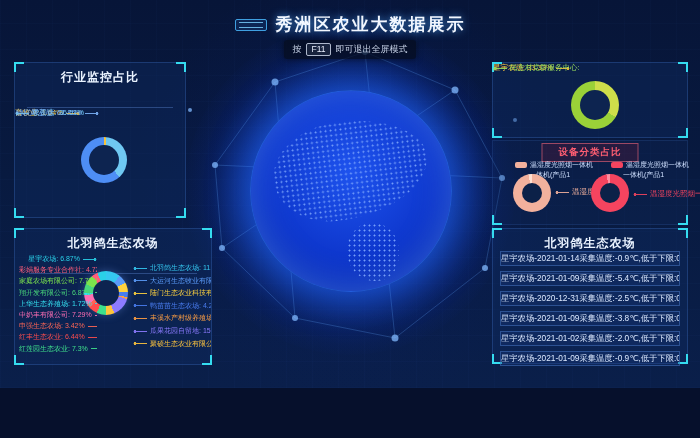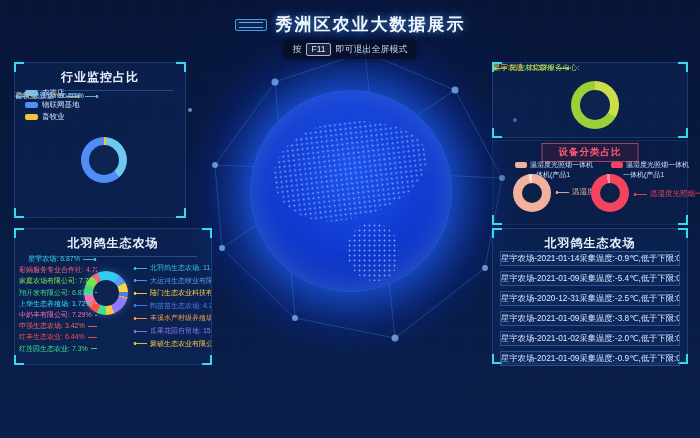--- a/index.html
+++ b/index.html
@@ -1,17 +1,17 @@
 <!DOCTYPE html>
 <html><head>
 <meta charset="utf-8">
 <style>
   html,body{margin:0;padding:0;}
   body{font-family:"Liberation Sans","DejaVu Sans",sans-serif;background:#06102c;}
-  .stage{position:relative;width:700px;height:438px;overflow:hidden;
+  .stage{position:relative;width:700px;height:388px;overflow:hidden;
     background:
       radial-gradient(circle at 350px 192px, rgba(30,90,255,.50) 0%, rgba(16,55,190,.28) 22%, rgba(8,28,110,.12) 38%, transparent 55%),
       linear-gradient(180deg,#071538 0%,#081a40 45%,#0a1f4a 100%);}
   .bg-grid{position:absolute;inset:0;opacity:.25;pointer-events:none;
     background:
       repeating-linear-gradient(0deg, rgba(70,120,200,.12) 0 1px, transparent 1px 26px),
       repeating-linear-gradient(90deg, rgba(70,120,200,.12) 0 1px, transparent 1px 26px);}
   
   header{position:absolute;top:13px;left:0;right:0;display:flex;justify-content:center;align-items:center;gap:9px;}
   .logo{width:32px;height:12px;border:1px solid #3f9fe0;border-radius:2px;box-sizing:border-box;padding:2px 3px;display:flex;flex-direction:column;justify-content:space-between;background:rgba(20,60,120,.4);}
@@ -21,21 +21,21 @@
     font-size:9px;color:#c9d4e8;}
   .subtitle .inner{background:rgba(5,12,30,.75);border-radius:3px;padding:3px 8px;display:flex;align-items:center;gap:5px;box-shadow:0 0 6px rgba(0,0,0,.5);}
   .key{border:1px solid #aeb8cc;border-radius:2px;padding:0 4px;line-height:11px;background:#18233d;color:#e8eefc;font-size:8.5px;}
   
   .panel{position:absolute;background:rgba(16,44,100,.38);border:1px solid rgba(60,110,190,.35);box-sizing:border-box;}
   .corner{position:absolute;width:8px;height:8px;}
   .c-tl{top:-1px;left:-1px;border-top:2px solid #35dcf0;border-left:2px solid #35dcf0;}
   .c-tr{top:-1px;right:-1px;border-top:2px solid #35dcf0;border-right:2px solid #35dcf0;}
   .c-bl{bottom:-1px;left:-1px;border-bottom:2px solid #35dcf0;border-left:2px solid #35dcf0;}
   .c-br{bottom:-1px;right:-1px;border-bottom:2px solid #35dcf0;border-right:2px solid #35dcf0;}
-  .panel h2{margin:0;padding:6px 0 4px;text-align:center;font-size:12px;font-weight:bold;color:#eaf3ff;letter-spacing:1px;
+  .panel h2{margin:0;padding:6px 0 21px;text-align:center;font-size:12px;font-weight:bold;color:#eaf3ff;letter-spacing:1px;
     border-bottom:1px solid rgba(120,170,255,.30);width:86%;margin:0 auto;}
   
   .donut{position:absolute;border-radius:50%;}
   .donut .hole{position:absolute;border-radius:50%;background:#0d2450;inset:0;margin:auto;}
   
   .plbl{position:absolute;font-size:7.5px;white-space:nowrap;}
   .lead-r::after,.lead-l::before{content:"";display:inline-block;vertical-align:middle;width:14px;height:3px;opacity:.9;
     background:radial-gradient(circle at 12px 1.5px, currentColor 1.3px, transparent 1.6px),
                linear-gradient(currentColor,currentColor) 0 1px/11px 1px no-repeat;}
   .lead-r::after{margin-left:3px;}
@@ -152,34 +152,20 @@
       <span>即可退出全屏模式</span>
     </span>
   </div>
 
   <section class="panel" id="industry">
     <span class="corner c-tl"></span>
       <span class="corner c-tr"></span>
       <span class="corner c-bl"></span>
       <span class="corner c-br"></span>
     <h2>行业监控占比</h2>
-    <ul class="legend">
-        <li>
-        <i class="sw" style="background: rgb(111, 200, 242);"></i>
-        <span>农资店</span>
-      </li>
-        <li>
-        <i class="sw" style="background: rgb(78, 142, 245);"></i>
-        <span>物联网基地</span>
-      </li>
-        <li>
-        <i class="sw" style="background: rgb(246, 195, 61);"></i>
-        <span>畜牧业</span>
-      </li>
-      </ul>
     <div class="donut" style="background: conic-gradient(rgb(246, 195, 61) 0deg, rgb(246, 195, 61) 5.904deg, rgb(111, 200, 242) 5.904deg, rgb(111, 200, 242) 137.34deg, rgb(78, 142, 245) 137.34deg, rgb(78, 142, 245) 360deg);">
         <b class="hole"></b>
       </div>
     <span class="plbl lead-r" style="color: rgb(246, 195, 61);">畜牧业: 1.64%</span>
     <span class="plbl lead-l" style="color: rgb(111, 200, 242);">农资店: 36.51%</span>
     <span class="plbl lead-r" style="color: rgb(122, 178, 247); font-style: italic;">物联网基地: 61.85%</span>
   </section>
 
   <section class="panel" id="enterprise">
     <span class="corner c-tl"></span>

